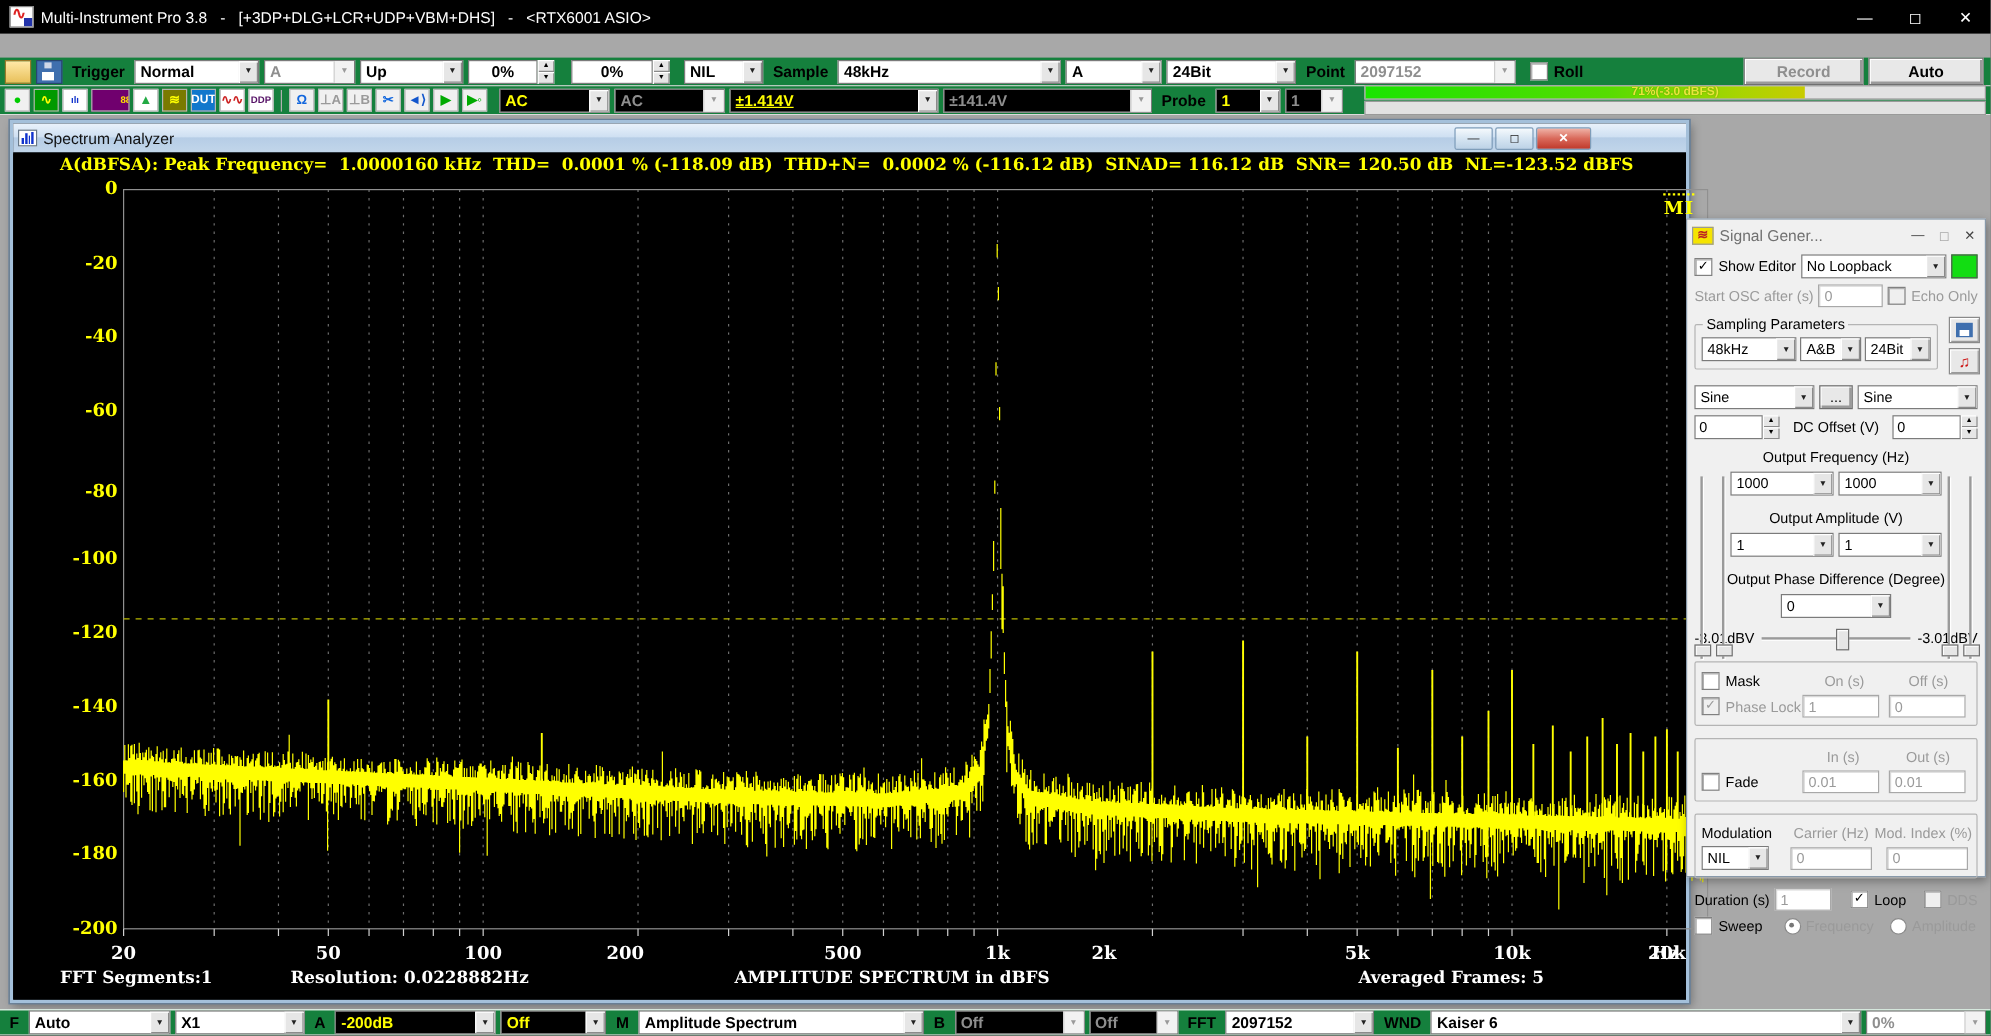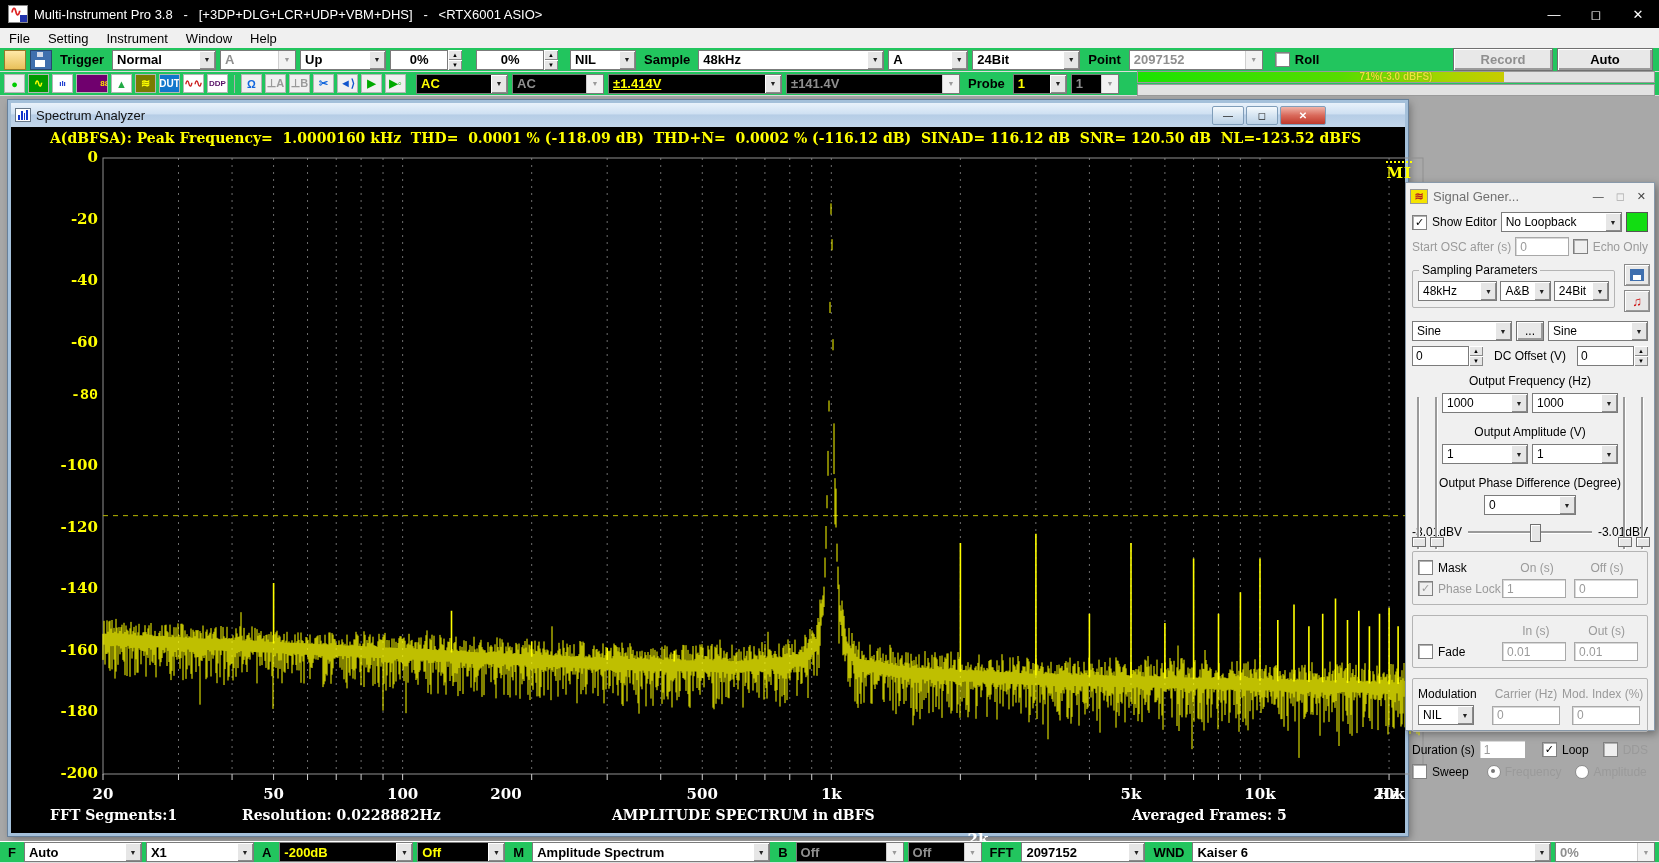--- a/index.html
+++ b/index.html
@@ -10,21 +10,21 @@
   .app-icon{width:18px;height:16px;margin:0 6px 0 8px;background:#fff;border:1px solid #888;position:relative;overflow:hidden;}
   .app-icon::before{content:"∿";position:absolute;left:1px;top:-3px;color:#d22;font-size:14px;font-weight:bold;}
   .app-icon::after{content:"";position:absolute;right:0;bottom:0;width:7px;height:7px;background:#23a;}
   .app-title{font-size:13px;white-space:pre;}
   .win-btns{margin-left:auto;display:flex;height:100%;}
   .win-btn{width:42px;display:flex;align-items:center;justify-content:center;color:#fff;font-size:13px;}
   
   .menubar{position:absolute;left:0;top:28px;width:100%;height:20px;background:#f0f0f0;display:flex;align-items:center;border-bottom:1px solid #d8d8d8;}
   .mitem{padding:0 9px;height:100%;display:flex;align-items:center;}
   
-  .tbar{position:absolute;left:0;width:100%;height:24px;background:#22c55e;display:flex;align-items:center;gap:4px;padding:0 4px;box-sizing:border-box;border-bottom:1px solid #dcdcdc;}
+  .tbar{position:absolute;left:0;width:100%;height:24px;background:#15803d;display:flex;align-items:center;gap:4px;padding:0 4px;box-sizing:border-box;border-bottom:1px solid #dcdcdc;}
   #tb1{top:48px;} #tb2{top:72px;}
   .tlbl{font-weight:bold;margin:0 4px;white-space:nowrap;}
   .cmb{display:flex;height:20px;background:#fff;border:1px solid #7b7b7b;align-items:stretch;box-sizing:border-box;flex:none;}
   .cmb .cv{flex:1;display:flex;align-items:center;padding:0 4px;font-weight:bold;font-size:13px;white-space:nowrap;overflow:hidden;}
   .cmb .ar{width:16px;background:#e6e6e6;box-shadow:inset 1px 1px 0 #fff,inset -1px -1px 0 #8a8a8a;display:flex;align-items:center;justify-content:center;}
   .cmb .ar::before{content:"▼";font-size:7px;color:#222;}
   .cmb.dis .cv{color:#8f8f8f;}
   .cmb.flat .ar{background:#f2f2f2;box-shadow:none;border-left:1px solid #cfcfcf;}
   .cmb.flat .ar::before{color:#9a9a9a;}
   .cmb.blk .cv{background:#000;color:#ffff00;}
@@ -114,27 +114,20 @@
   <div class="titlebar">
     <div class="app-icon"></div>
     <span class="app-title">Multi-Instrument Pro 3.8   -   [+3DP+DLG+LCR+UDP+VBM+DHS]   -   &lt;RTX6001 ASIO&gt;</span>
     <div class="win-btns">
       <span class="win-btn">—</span>
       <span class="win-btn">◻</span>
       <span class="win-btn">✕</span>
     </div>
   </div>
 
-  <div class="menubar" id="menubar">
-      <span class="mitem">File</span>
-      <span class="mitem">Setting</span>
-      <span class="mitem">Instrument</span>
-      <span class="mitem">Window</span>
-      <span class="mitem">Help</span>
-    </div>
 
   <div class="tbar" id="tb1">
     <div class="ticon folder"></div>
     <div class="ticon floppy"></div>
     <span class="tlbl">Trigger</span>
     <div class="cmb" style="width:104px">
         <span class="cv">Normal</span>
         <span class="ar"></span>
       </div>
     <div class="cmb dis flat" style="width:76px">
@@ -331,34 +324,34 @@
           <div class="sa-footer">
             <span style="left:4px">FFT Segments:1</span>
             <span style="left:196px">Resolution: 0.0228882Hz</span>
             <span style="left:566px">AMPLITUDE SPECTRUM in dBFS</span>
             <span style="left:1086px">Averaged Frames: 5</span>
           </div>
         <div class="ylab" style="top: 0px;">0</div>
             <div class="ylab" style="top: 61.6px;">-20</div>
             <div class="ylab" style="top: 123.2px;">-40</div>
             <div class="ylab" style="top: 184.8px;">-60</div>
-            <div class="ylab" style="top: 239px; font-family: Liberation Mono, monospace;">-80</div>
+            <div class="ylab" style="top: 252px;">-80</div>
             <div class="ylab" style="top: 308px;">-100</div>
             <div class="ylab" style="top: 369.6px;">-120</div>
             <div class="ylab" style="top: 431.2px;">-140</div>
             <div class="ylab" style="top: 492.8px;">-160</div>
             <div class="ylab" style="top: 554.4px;">-180</div>
             <div class="ylab" style="top: 616px;">-200</div>
             <div class="xlab" style="left: 35px;">20</div>
             <div class="xlab" style="left: 205.591px;">50</div>
             <div class="xlab" style="left: 334.638px;">100</div>
-            <div class="xlab" style="left: 438px;">200</div>
+            <div class="xlab" style="left: 453px;">200</div>
             <div class="xlab" style="left: 634.276px;">500</div>
             <div class="xlab" style="left: 763.324px;">1k</div>
-            <div class="xlab" style="left: 910px; margin-top: 45px;">2k</div>
+            <div class="xlab" style="left: 852px;">2k</div>
             <div class="xlab" style="left: 1062.96px;">5k</div>
             <div class="xlab" style="left: 1192.01px;">10k</div>
             <div class="xlab" style="left: 1321.06px;">20k</div>
           </div>
       </div>
     </div>
 
     <div class="sg">
       <div class="sg-title">
         <span class="sg-ico">≋</span>

